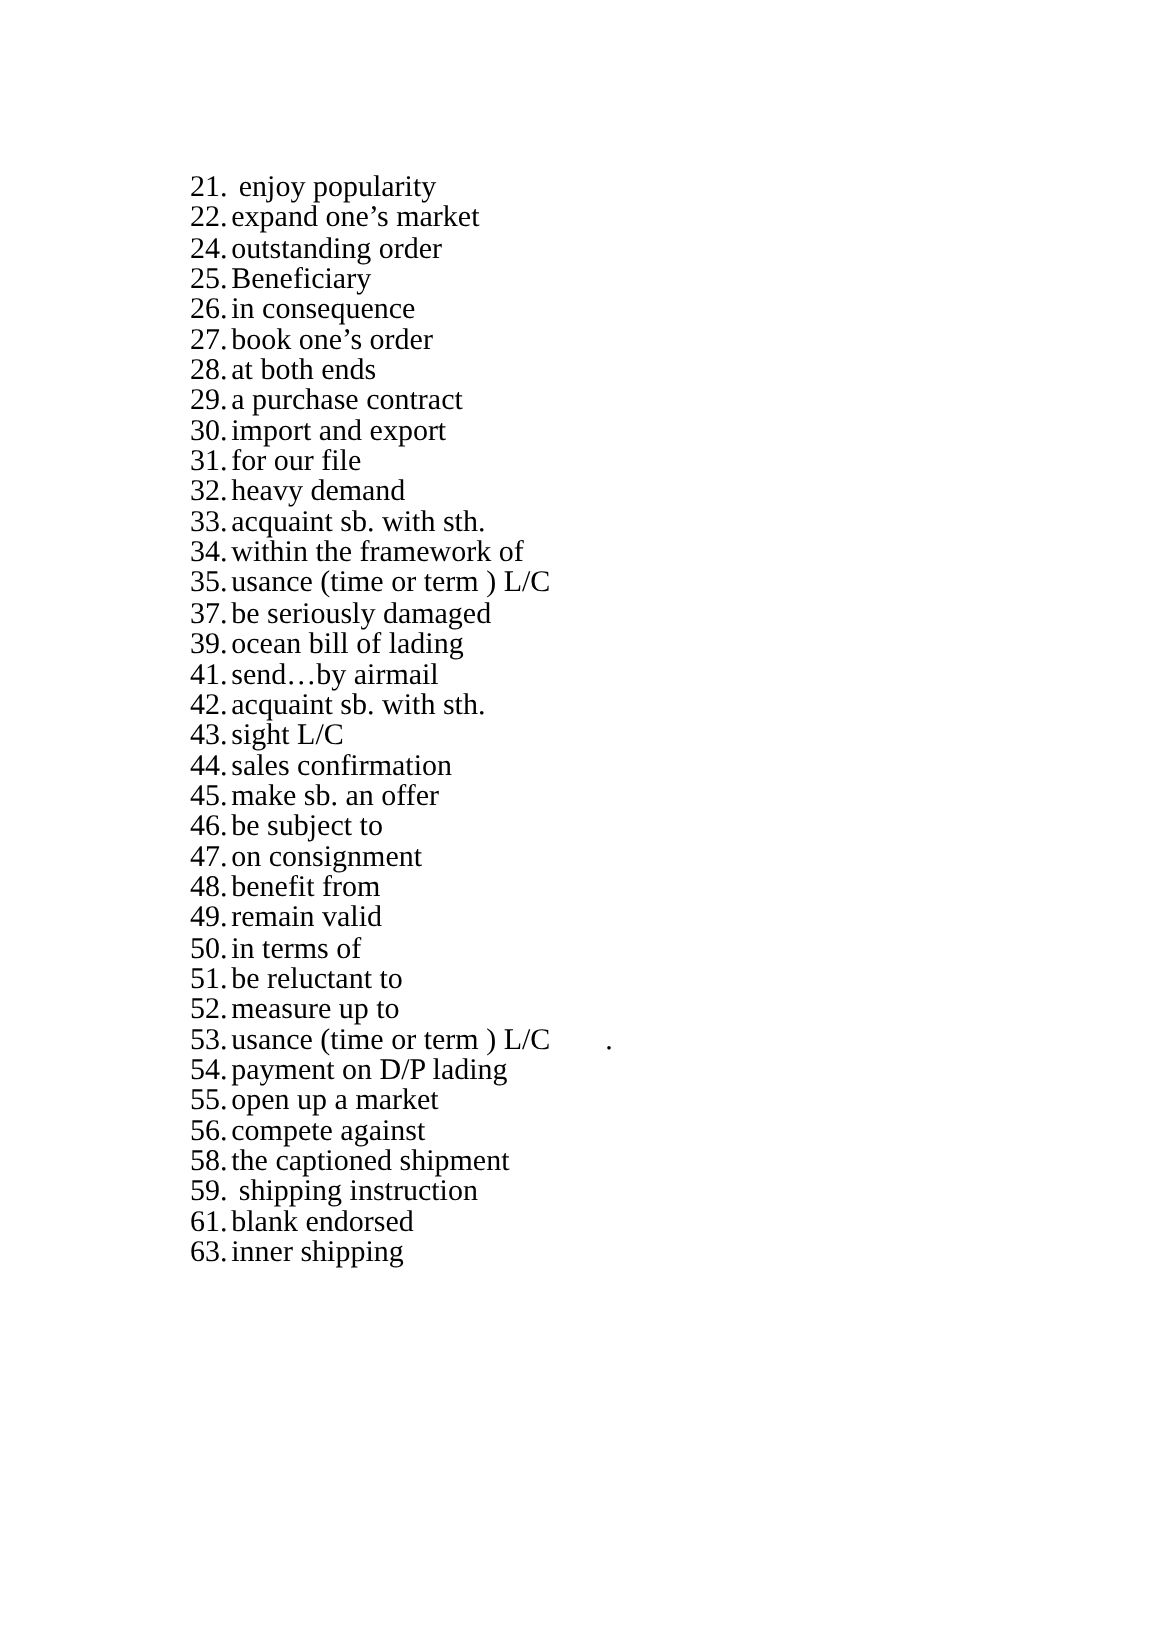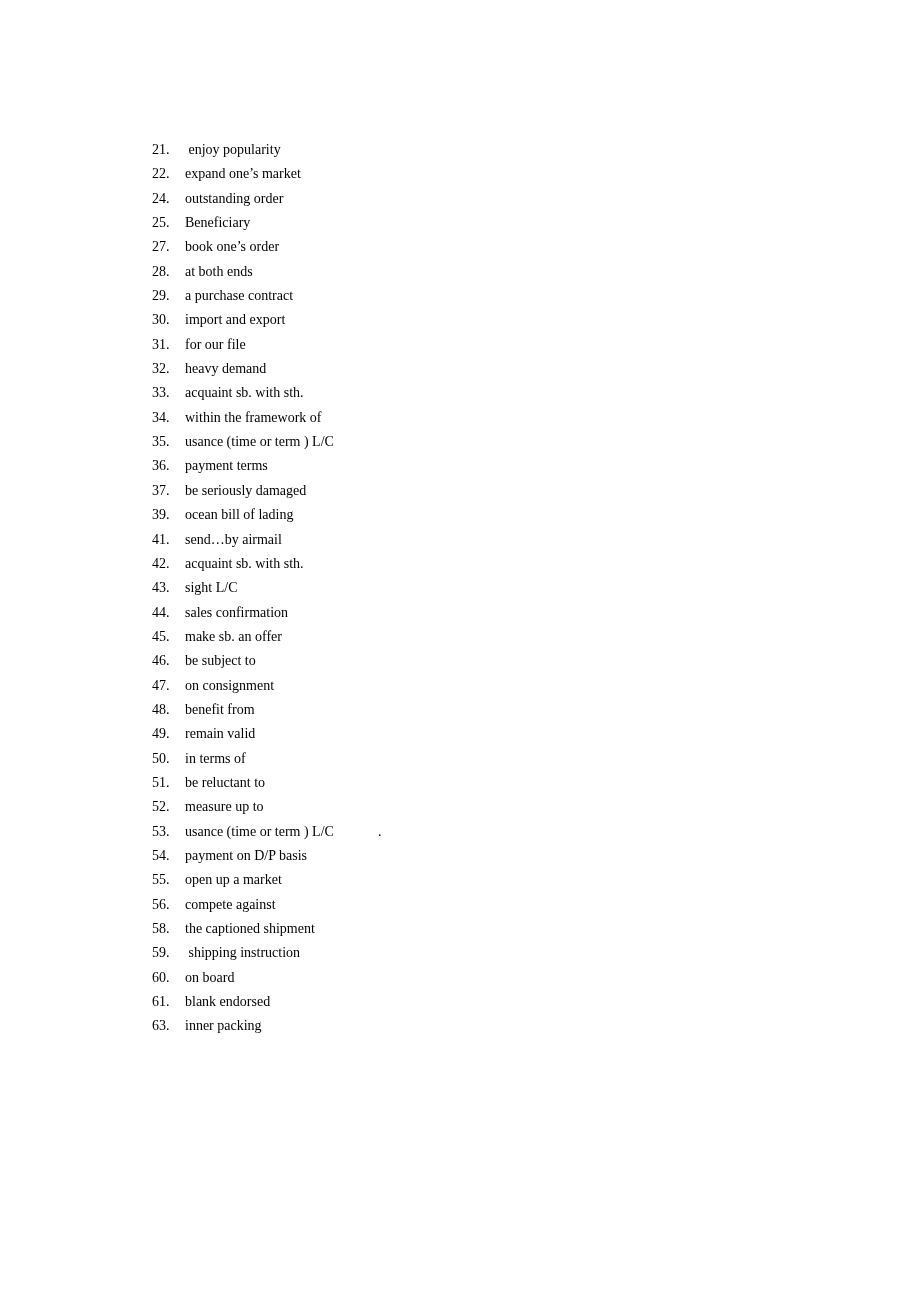--- a/index.html
+++ b/index.html
@@ -28,21 +28,21 @@
     width: 620px;
   }
   .vocab-list {
     list-style: none;
     margin: 0;
     padding: 0;
   }
   .vocab-item {
     display: flex;
     align-items: baseline;
-    font-size: 14px;
+    font-size: 24px;
     line-height: 24.35px;
     white-space: pre;
   }
   .item-number {
     flex: 0 0 auto;
     width: 33px;
     text-align: left;
     white-space: pre;
   }
   .item-text {
@@ -61,48 +61,47 @@
 </head>
 <body>
 
 <div class="page">
   <div class="doc-body">
     <ol class="vocab-list">
         <li class="vocab-item"><span class="item-number">21.</span><span class="item-text"> enjoy popularity</span></li>
         <li class="vocab-item"><span class="item-number">22.</span><span class="item-text">expand one’s market</span></li>
         <li class="vocab-item"><span class="item-number">24.</span><span class="item-text">outstanding order</span></li>
         <li class="vocab-item"><span class="item-number">25.</span><span class="item-text">Beneficiary</span></li>
+        <li class="vocab-item"><span class="item-number">26.</span><span class="item-text">in consequence</span></li>
         <li class="vocab-item"><span class="item-number">27.</span><span class="item-text">book one’s order</span></li>
         <li class="vocab-item"><span class="item-number">28.</span><span class="item-text">at both ends</span></li>
         <li class="vocab-item"><span class="item-number">29.</span><span class="item-text">a purchase contract</span></li>
         <li class="vocab-item"><span class="item-number">30.</span><span class="item-text">import and export</span></li>
         <li class="vocab-item"><span class="item-number">31.</span><span class="item-text">for our file</span></li>
         <li class="vocab-item"><span class="item-number">32.</span><span class="item-text">heavy demand</span></li>
         <li class="vocab-item"><span class="item-number">33.</span><span class="item-text">acquaint sb. with sth.</span></li>
         <li class="vocab-item"><span class="item-number">34.</span><span class="item-text">within the framework of</span></li>
         <li class="vocab-item"><span class="item-number">35.</span><span class="item-text">usance (time or term ) L/C</span></li>
-        <li class="vocab-item"><span class="item-number">36.</span><span class="item-text">payment terms</span></li>
         <li class="vocab-item"><span class="item-number">37.</span><span class="item-text">be seriously damaged</span></li>
         <li class="vocab-item"><span class="item-number">39.</span><span class="item-text">ocean bill of lading</span></li>
         <li class="vocab-item"><span class="item-number">41.</span><span class="item-text">send…by airmail</span></li>
         <li class="vocab-item"><span class="item-number">42.</span><span class="item-text">acquaint sb. with sth.</span></li>
         <li class="vocab-item"><span class="item-number">43.</span><span class="item-text">sight L/C</span></li>
         <li class="vocab-item"><span class="item-number">44.</span><span class="item-text">sales confirmation</span></li>
         <li class="vocab-item"><span class="item-number">45.</span><span class="item-text">make sb. an offer</span></li>
         <li class="vocab-item"><span class="item-number">46.</span><span class="item-text">be subject to</span></li>
         <li class="vocab-item"><span class="item-number">47.</span><span class="item-text">on consignment</span></li>
         <li class="vocab-item"><span class="item-number">48.</span><span class="item-text">benefit from</span></li>
         <li class="vocab-item"><span class="item-number">49.</span><span class="item-text">remain valid</span></li>
         <li class="vocab-item"><span class="item-number">50.</span><span class="item-text">in terms of</span></li>
         <li class="vocab-item"><span class="item-number">51.</span><span class="item-text">be reluctant to</span></li>
         <li class="vocab-item"><span class="item-number">52.</span><span class="item-text">measure up to</span></li>
         <li class="vocab-item"><span class="item-number">53.</span><span class="item-text">usance (time or term ) L/C</span><span class="item-trailer">.</span></li>
-        <li class="vocab-item"><span class="item-number">54.</span><span class="item-text">payment on D/P basis</span></li>
+        <li class="vocab-item"><span class="item-number">54.</span><span class="item-text">payment on D/P lading</span></li>
         <li class="vocab-item"><span class="item-number">55.</span><span class="item-text">open up a market</span></li>
         <li class="vocab-item"><span class="item-number">56.</span><span class="item-text">compete against</span></li>
         <li class="vocab-item"><span class="item-number">58.</span><span class="item-text">the captioned shipment</span></li>
         <li class="vocab-item"><span class="item-number">59.</span><span class="item-text"> shipping instruction</span></li>
-        <li class="vocab-item"><span class="item-number">60.</span><span class="item-text">on board</span></li>
         <li class="vocab-item"><span class="item-number">61.</span><span class="item-text">blank endorsed</span></li>
-        <li class="vocab-item"><span class="item-number">63.</span><span class="item-text">inner packing</span></li>
+        <li class="vocab-item"><span class="item-number">63.</span><span class="item-text">inner shipping</span></li>
       </ol>
   </div>
 </div>
 
 </body></html>

